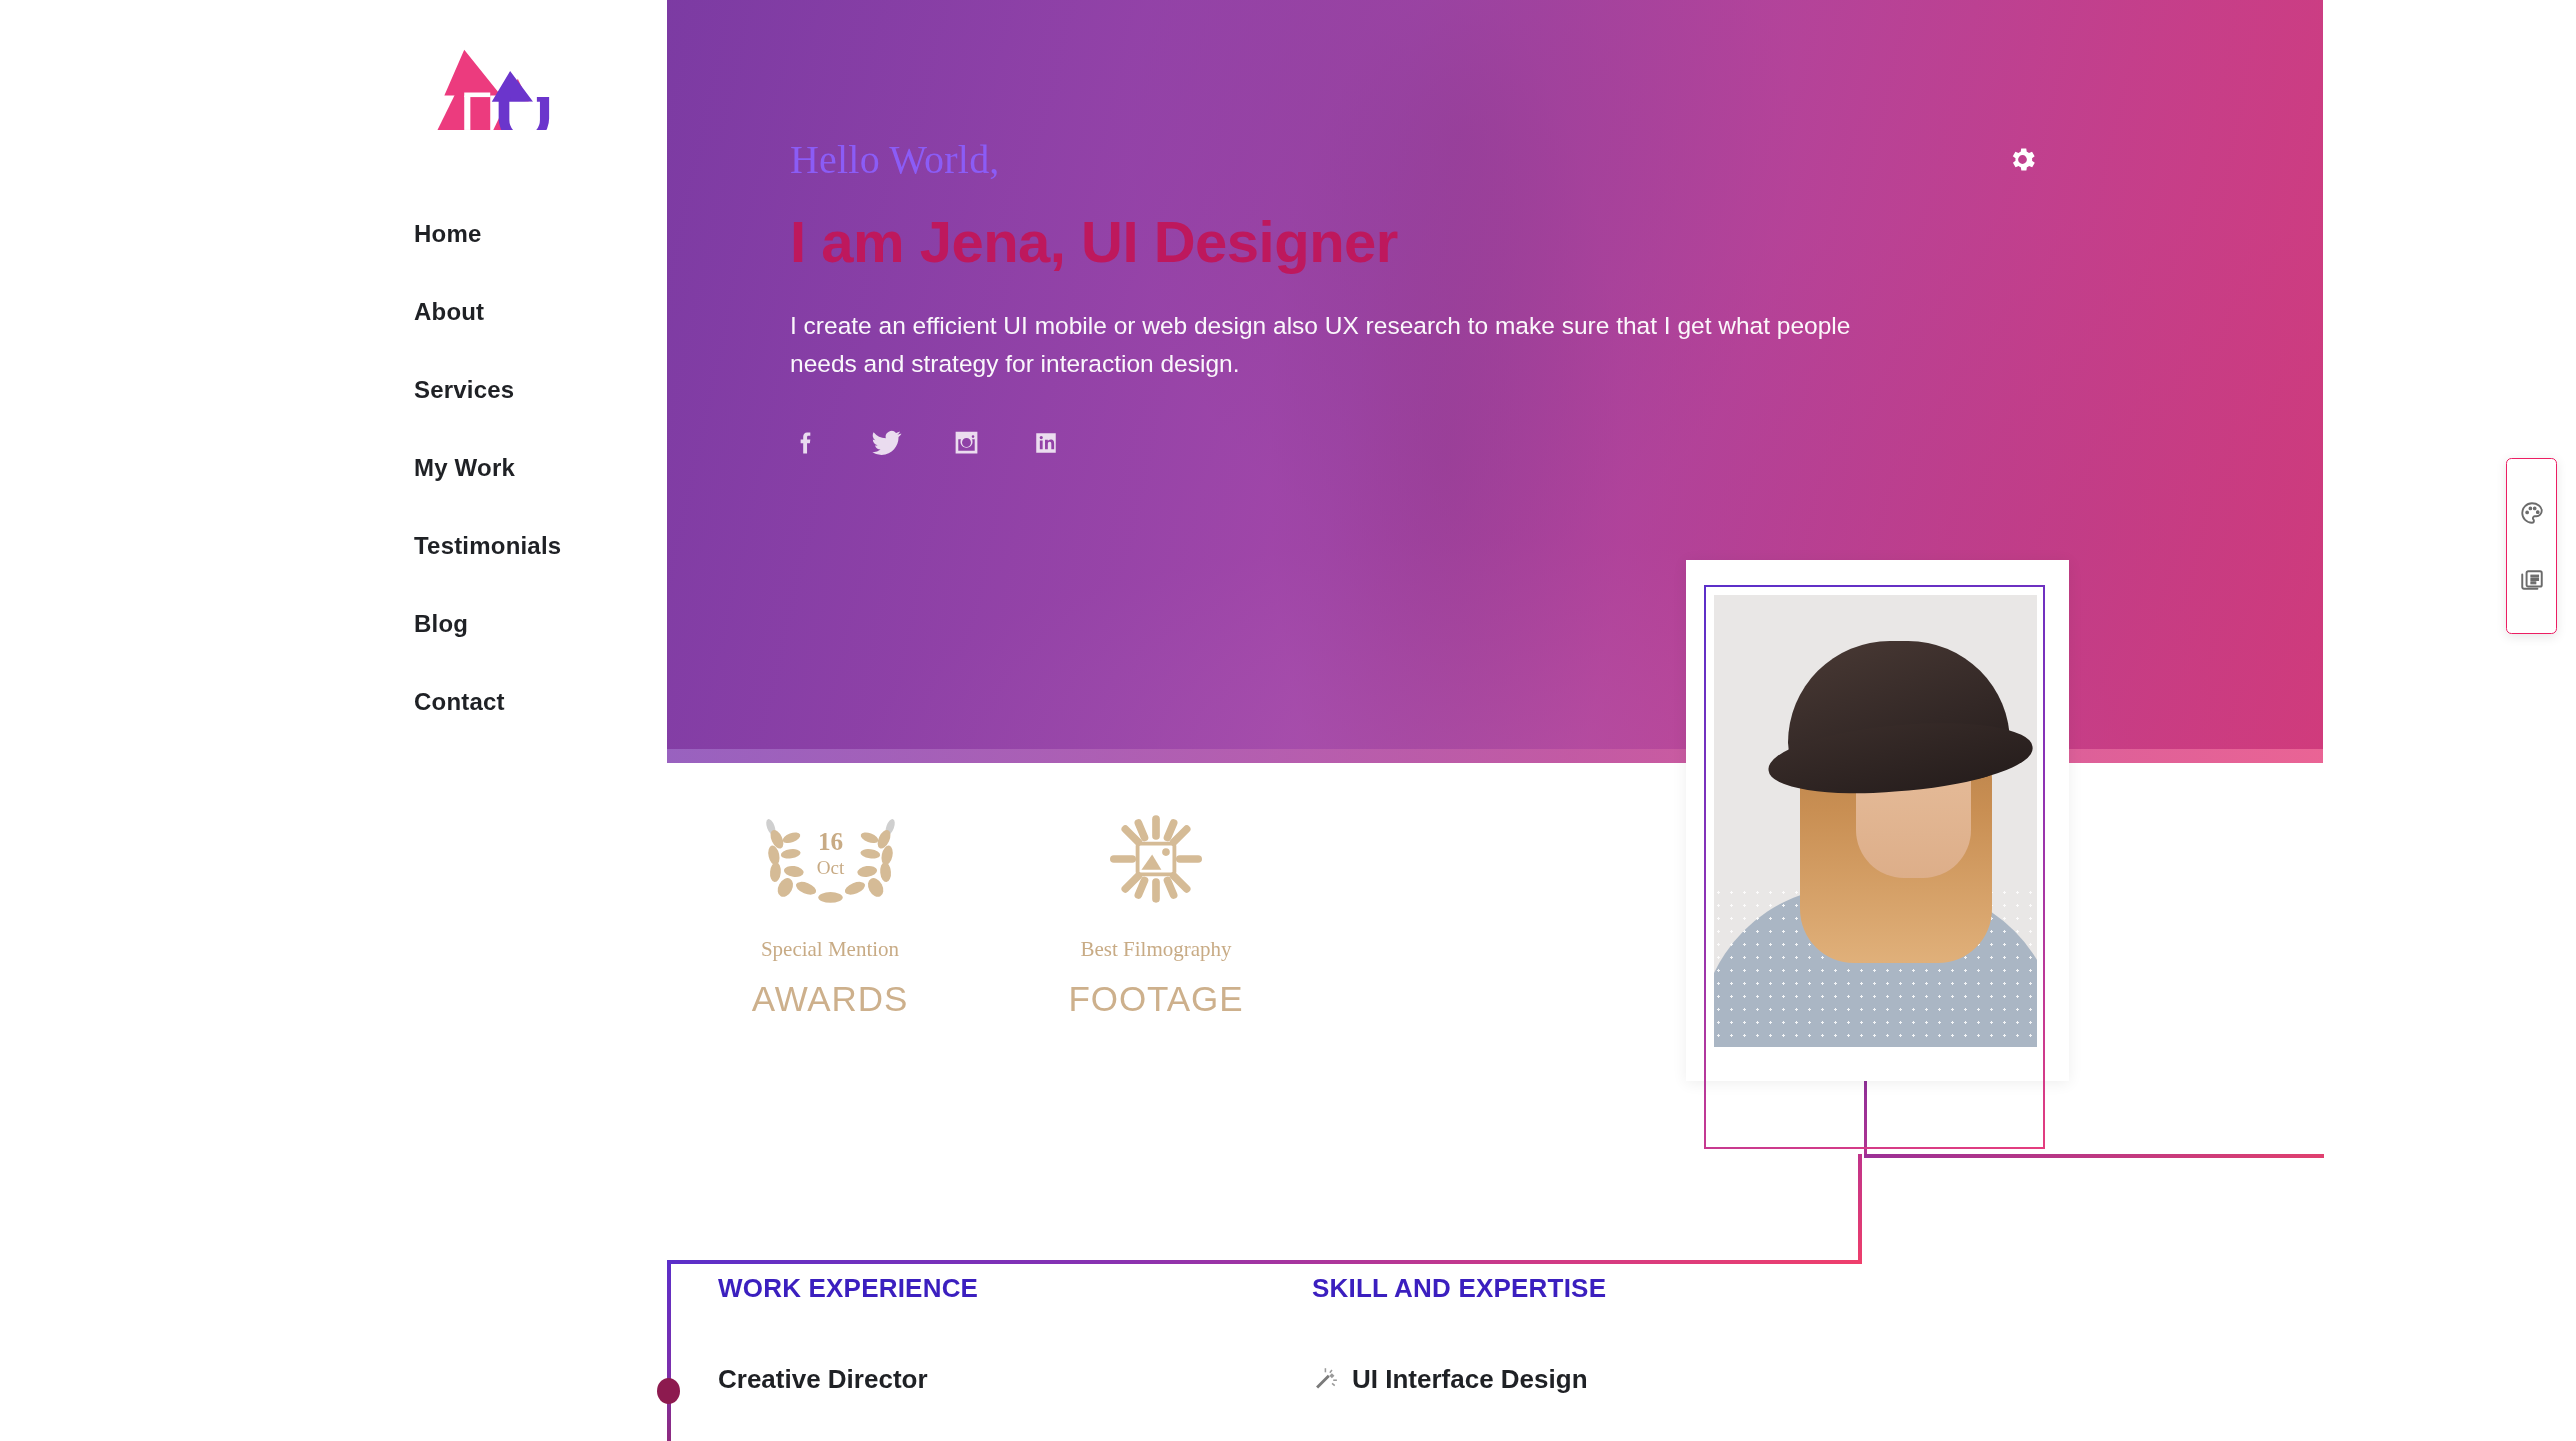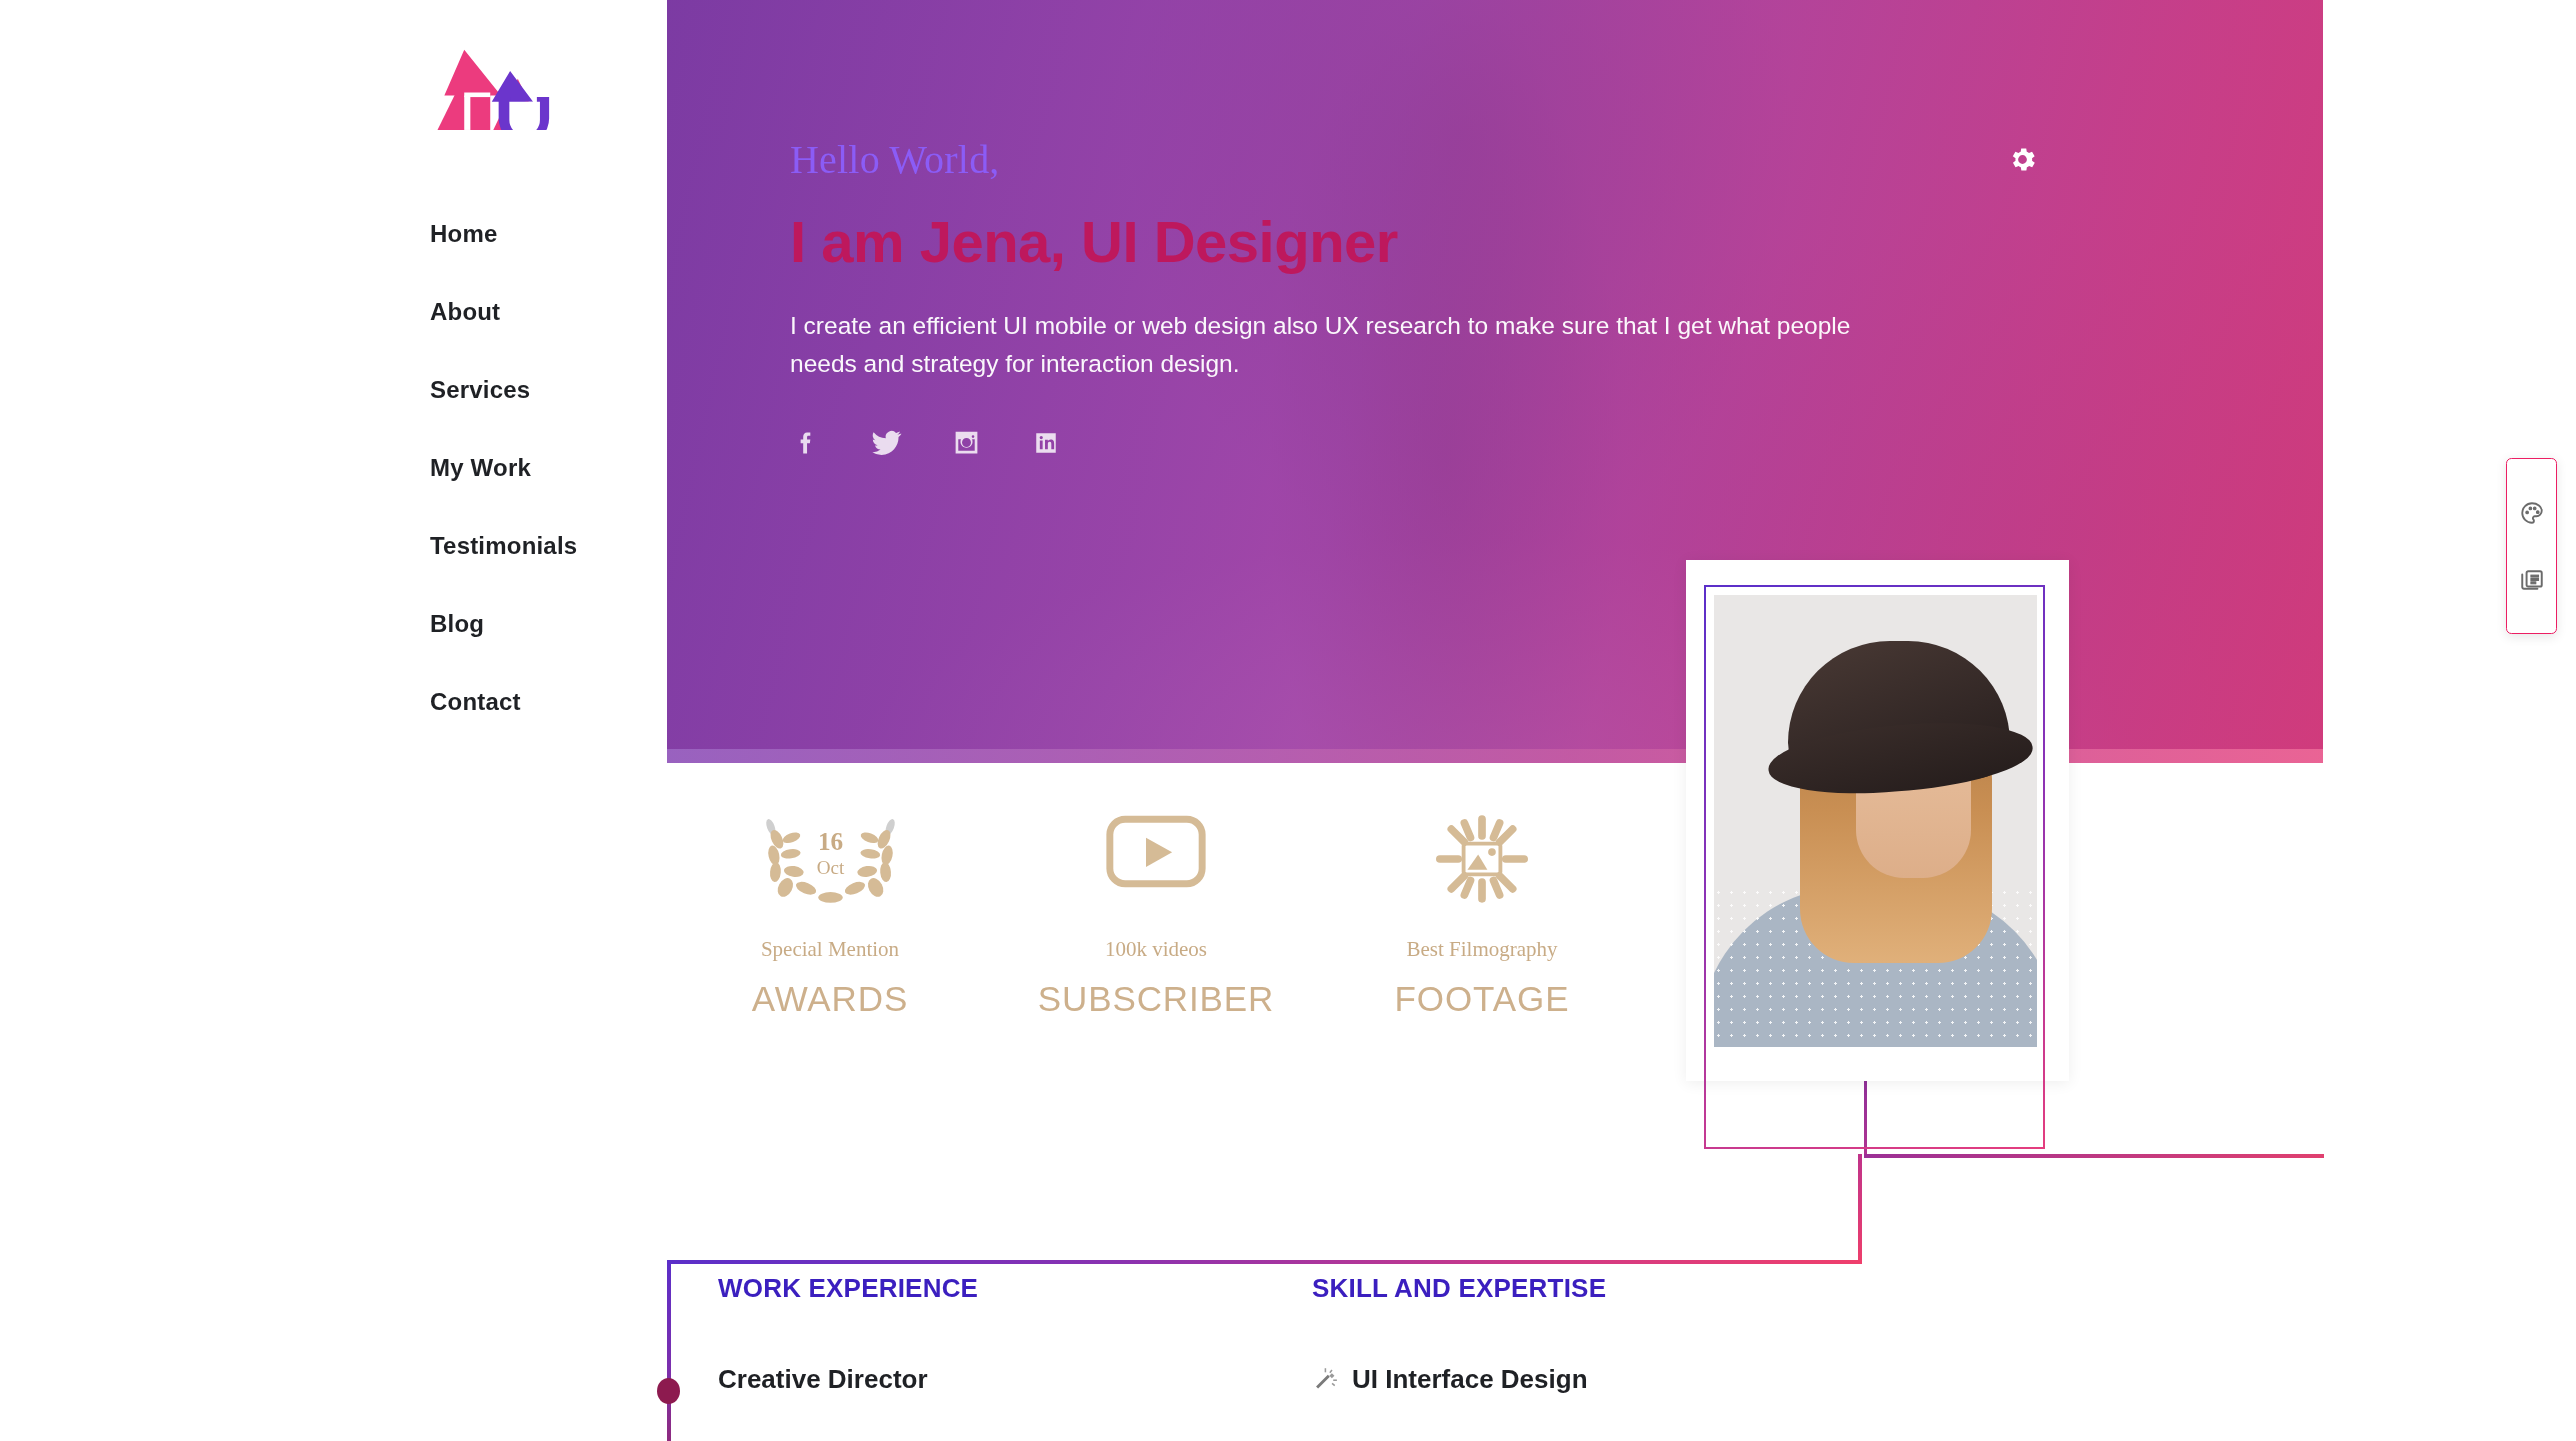--- a/index.html
+++ b/index.html
@@ -33,21 +33,21 @@
     background: #ffffff;
     z-index: 4;
   }
   .logo {
     position: absolute;
     left: 426px; top: 42px;
     width: 130px; height: 88px;
   }
   .nav {
     position: absolute;
-    left: 430px; top: 222px;
+    left: 414px; top: 222px;
     display: flex; flex-direction: column;
   }
   .nav-item {
     font-size: 24px;
     font-weight: 700;
     color: #1f2125;
     letter-spacing: 0.2px;
     height: 78px;
     line-height: 1;
     display: flex; align-items: flex-start;
@@ -399,30 +399,20 @@
             <ellipse cx="100" cy="110" rx="16" ry="7"></ellipse>
           </g>
           <text x="100" y="48" text-anchor="middle" font-family="Liberation Serif, serif" font-size="33" font-weight="700" fill="#c8ab85">16</text>
           <text x="100" y="80" text-anchor="middle" font-family="Liberation Serif, serif" font-size="25" fill="#c8ab85">Oct</text>
         </svg>
       </div>
       <div class="stat-sub">Special Mention</div>
       <div class="stat-title">AWARDS</div>
     </div>
 
-    <div class="stat">
-      <div class="stat-icon">
-        <svg viewBox="0 0 130 100" width="100" height="77">
-          <rect x="5" y="8" width="120" height="84" rx="20" ry="20" fill="none" stroke="#d5bb96" stroke-width="9"></rect>
-          <polygon points="52,32 52,70 86,51" fill="#d5bb96"></polygon>
-        </svg>
-      </div>
-      <div class="stat-sub">100k videos</div>
-      <div class="stat-title">SUBSCRIBER</div>
-    </div>
 
     <div class="stat">
       <div class="stat-icon">
         <svg viewBox="0 0 130 120" width="100" height="92">
           <g stroke="#d5bb96" stroke-width="10" stroke-linecap="round">
             <line x1="65" y1="8" x2="65" y2="30"></line>
             <line x1="65" y1="90" x2="65" y2="112"></line>
             <line x1="10" y1="60" x2="34" y2="60"></line>
             <line x1="96" y1="60" x2="120" y2="60"></line>
             <line x1="25" y1="21" x2="42" y2="38"></line>

